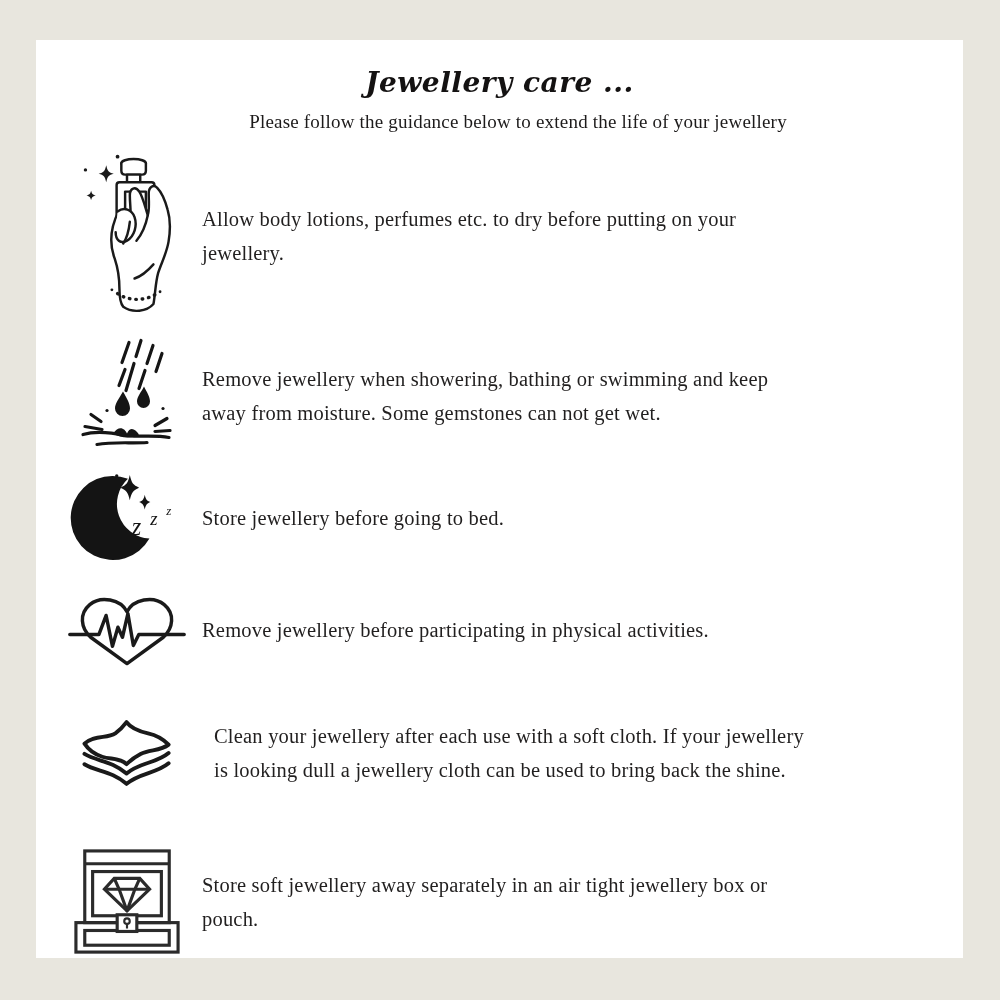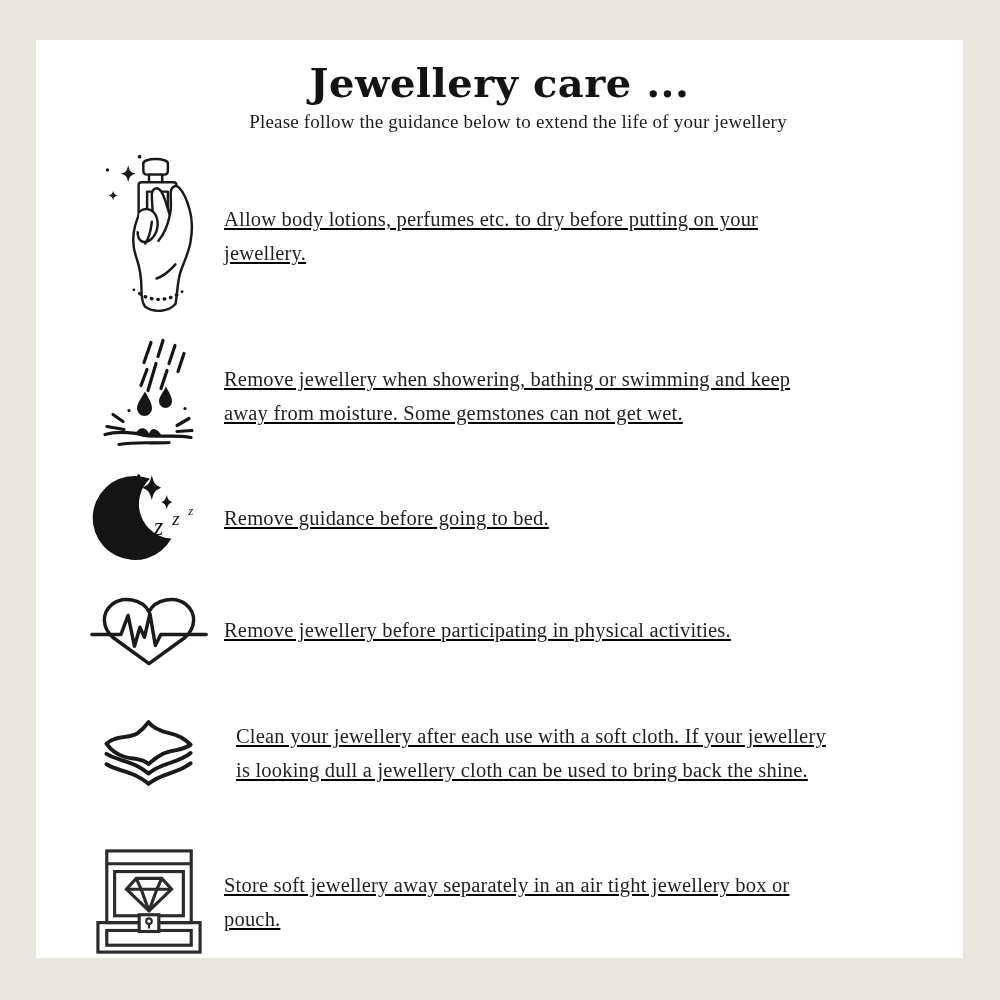--- a/index.html
+++ b/index.html
@@ -13,38 +13,38 @@
   .card{
     position:absolute;
     left:36px;top:40px;
     width:927px;height:918px;
     background:#ffffff;
   }
   .header{text-align:center;}
   .title{
     margin-top:18px;
     font-family:"DejaVu Serif", serif;
+    font-style:italic;
     font-weight:600;
-    font-size:40px;
+    font-size:28px;
     line-height:50px;
     color:#141212;
     letter-spacing:0.5px;
   }
   .subtitle{
     font-size:19px;
     line-height:24px;
     color:#1d1b1b;
     letter-spacing:0.2px;
     margin-top:2px;
     padding-left:37px;
   }
   .care-list{
     margin-top:16px;
-    padding-left:54px;
-    text-decoration:underline;
+    padding-left:32px;
   }
   .care-item{
     display:flex;
     align-items:center;
   }
   .icon-box{
     flex:none;
     width:118px;
     display:flex;
     justify-content:center;
@@ -138,21 +138,21 @@
         <svg width="114" height="94" viewBox="0 0 122 100" fill="none">
           <path d="M62,8 A45,45 0 1 0 85,72 A37,37 0 0 1 62,8 Z" fill="#141414"></path>
           <path d="M64,4 C66,13 67.5,14.5 74,17.5 C67.5,20.5 66,22 64,31 C62,22 60.5,20.5 54,17.5 C60.5,14.5 62,13 64,4 Z" fill="#141414"></path>
           <path d="M80,25 C81.2,30.2 82.2,31.2 86,33 C82.2,34.8 81.2,35.8 80,41 C78.8,35.8 77.8,34.8 74,33 C77.8,31.2 78.8,30.2 80,25 Z" fill="#141414"></path>
           <circle cx="50" cy="5" r="1.8" fill="#141414"></circle>
           <text x="66" y="68" font-family="Liberation Serif, serif" font-style="italic" font-size="26" fill="#141414">z</text>
           <text x="86" y="57" font-family="Liberation Serif, serif" font-style="italic" font-size="20" fill="#141414">z</text>
           <text x="103" y="47" font-family="Liberation Serif, serif" font-style="italic" font-size="14" fill="#141414">z</text>
         </svg>
       </div>
-      <div class="item-text">Remove guidance before going to bed.</div>
+      <div class="item-text">Store jewellery before going to bed.</div>
     </div>
 
     <div class="care-item row-4">
       <div class="icon-box">
         <svg width="122" height="74" viewBox="0 0 130 80" fill="none" stroke="#1a1a1a" stroke-width="3.8" stroke-linecap="round" stroke-linejoin="round">
           <path d="M65,77 L25,48 C14,38 12,22 24,12 C36,2 58,6 65,20 C72,6 94,2 106,12 C118,22 116,38 105,48 Z"></path>
           <path d="M2,45 L34,45 L42,24 L49,58 L55,37 L60,48 L66,22 L72,57 L78,45 L128,45"></path>
         </svg>
       </div>
       <div class="item-text">Remove jewellery before participating in physical activities.</div>

